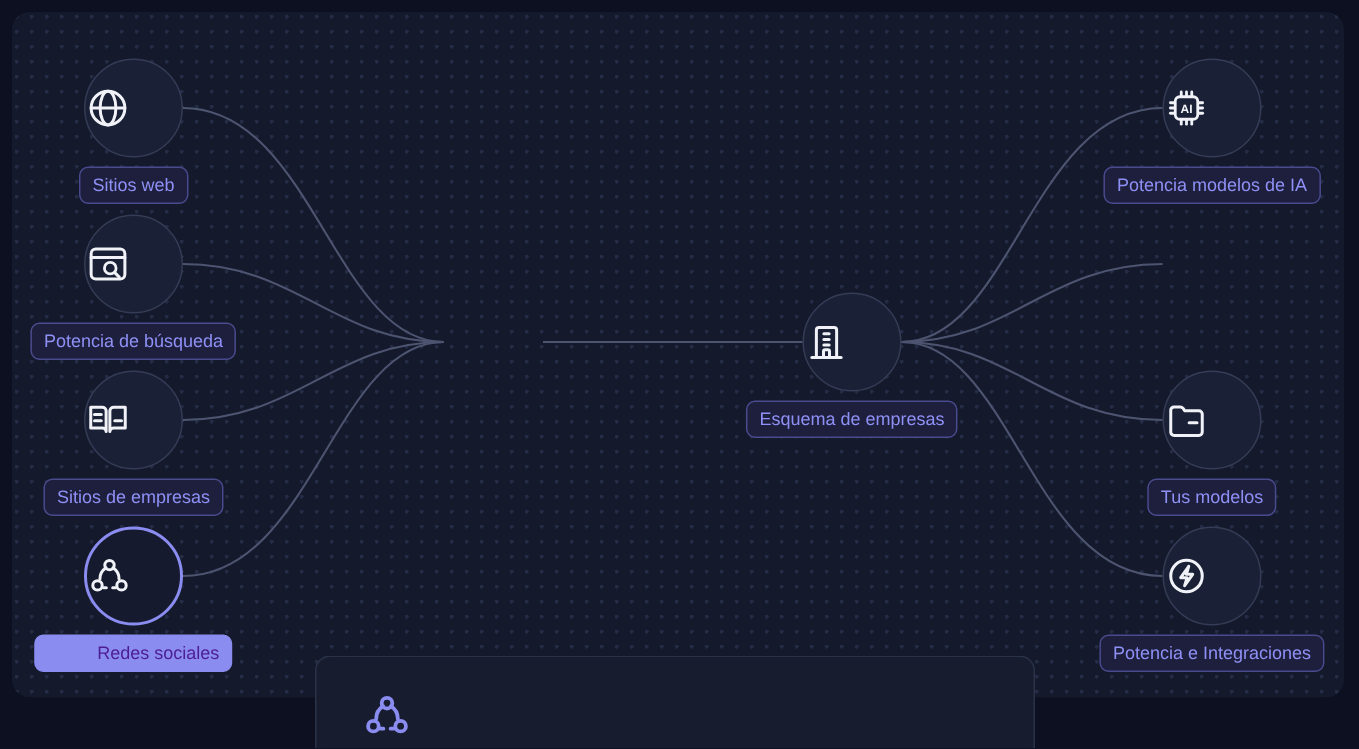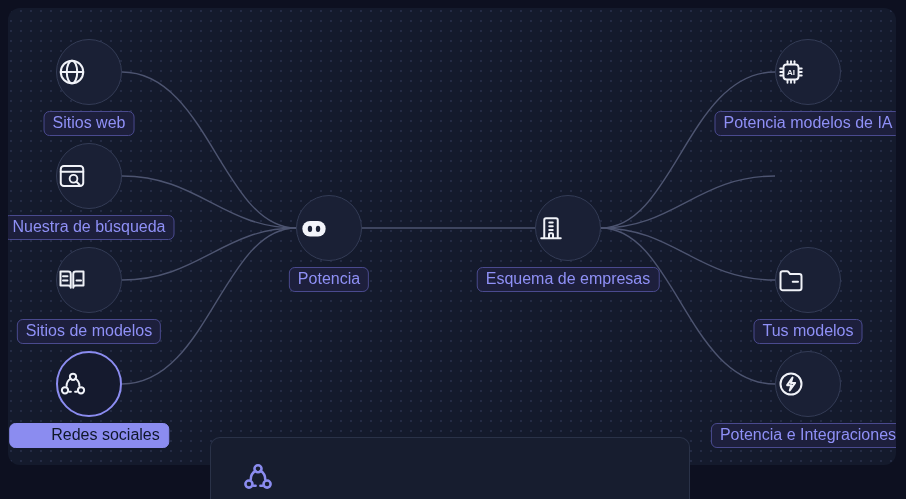--- a/index.html
+++ b/index.html
@@ -44,32 +44,32 @@
     border: 2px solid #8b8cf0;
     background: #151a2e;
   }
   .node .circle svg { display: block; }
   .label {
     position: absolute;
     left: 50%;
     top: 72px;
     transform: translateX(-50%);
     white-space: nowrap;
-    font-size: 16px;
+    font-size: 12px;
     line-height: 14px;
     padding: 4px 8px 5px 8px;
     border-radius: 6px;
     background: #1d1f3c;
     border: 1px solid #4a4a8e;
     color: #8f90f6;
   }
   .node.selected .label {
     background: #8b8cf0;
     border: 1px solid #8b8cf0;
-    color: #0f172a;
+    color: #4c1d95;
     padding-left: 41px;
   }
   
   #bottom-card {
     position: absolute;
     left: 210px; top: 437px;
     width: 480px; height: 62px;
     background: #171d2f;
     border: 1px solid #2a3248;
     border-bottom: none;
@@ -121,67 +121,55 @@
       <div class="circle">
         <span>
           <svg width="30" height="30" viewBox="0 0 24 24" fill="none" stroke="#f0f2f8" stroke-width="1.6" stroke-linecap="round" stroke-linejoin="round">
             <rect x="3" y="4" width="18" height="16" rx="2.5"></rect>
             <line x1="3" y1="8.5" x2="21" y2="8.5"></line>
             <circle cx="13.2" cy="14.2" r="3.1" stroke-width="1.5"></circle>
             <line x1="15.6" y1="16.6" x2="18" y2="19"></line>
           </svg>
         </span>
       </div>
-      <div class="label">Nuestra de búsqueda</div>
+      <div class="label">Potencia de búsqueda</div>
     </div>
 
     <div class="node" style="left:81px; top:272px;">
       <div class="circle">
         <span>
           <svg width="30" height="30" viewBox="0 0 24 24" fill="none" stroke="#f0f2f8" stroke-width="1.6" stroke-linecap="round" stroke-linejoin="round">
             <path d="M2.8 5.2h6.1c1.2 0 2.1.8 2.1 1.9v11c0-1-.9-1.8-2.1-1.8H2.8z"></path>
             <path d="M21.2 5.2h-6.1c-1.2 0-2.1.8-2.1 1.9v11c0-1 .9-1.8 2.1-1.8h6.1z"></path>
             <line x1="4.8" y1="9" x2="8.4" y2="9"></line>
             <line x1="4.8" y1="12.4" x2="8.4" y2="12.4"></line>
             <line x1="15.6" y1="12.4" x2="19.2" y2="12.4"></line>
           </svg>
         </span>
       </div>
-      <div class="label">Sitios de modelos</div>
+      <div class="label">Sitios de empresas</div>
     </div>
 
     <div class="node selected" style="left:81px; top:376px;">
       <div class="circle">
         <span>
           <svg width="30" height="30" viewBox="0 0 24 24" fill="none" stroke="#f0f2f8" stroke-width="1.6" stroke-linecap="round">
             <circle cx="12" cy="6.2" r="2.5"></circle>
             <circle cx="5.6" cy="17" r="2.5"></circle>
             <circle cx="18.4" cy="17" r="2.5"></circle>
             <path d="M6.9 13.6A7 7 0 0 1 10.2 7.6"></path>
             <path d="M13.8 7.6a7 7 0 0 1 3.3 6"></path>
             <path d="M8.9 18.2h1.4"></path>
             <path d="M13.7 18.2h1.4"></path>
           </svg>
         </span>
       </div>
       <div class="label">Redes sociales</div>
     </div>
 
-    <div class="node" style="left:321px; top:220px;">
-      <div class="circle">
-        <span>
-          <svg width="34" height="34" viewBox="0 0 32 32" fill="none">
-            <rect x="5" y="9.5" width="22" height="14.5" rx="7.2" fill="#f2f4fa"></rect>
-            <ellipse cx="12.2" cy="16.8" rx="2.05" ry="3.0" fill="#1a2035"></ellipse>
-            <ellipse cx="19.8" cy="16.8" rx="2.05" ry="3.0" fill="#1a2035"></ellipse>
-          </svg>
-        </span>
-      </div>
-      <div class="label">Potencia</div>
-    </div>
 
     <div class="node" style="left:560px; top:220px;">
       <div class="circle">
         <span>
           <svg width="30" height="30" viewBox="0 0 24 24" fill="none" stroke="#f0f2f8" stroke-width="1.6" stroke-linecap="round" stroke-linejoin="round">
             <path d="M6.6 20V5.6c0-.8.6-1.4 1.4-1.4h8c.8 0 1.4.6 1.4 1.4V20"></path>
             <line x1="4.2" y1="20.2" x2="19.8" y2="20.2"></line>
             <line x1="10.6" y1="7.6" x2="13.4" y2="7.6"></line>
             <line x1="10.6" y1="10.6" x2="13.4" y2="10.6"></line>
             <line x1="10.6" y1="13.6" x2="13.4" y2="13.6"></line>

